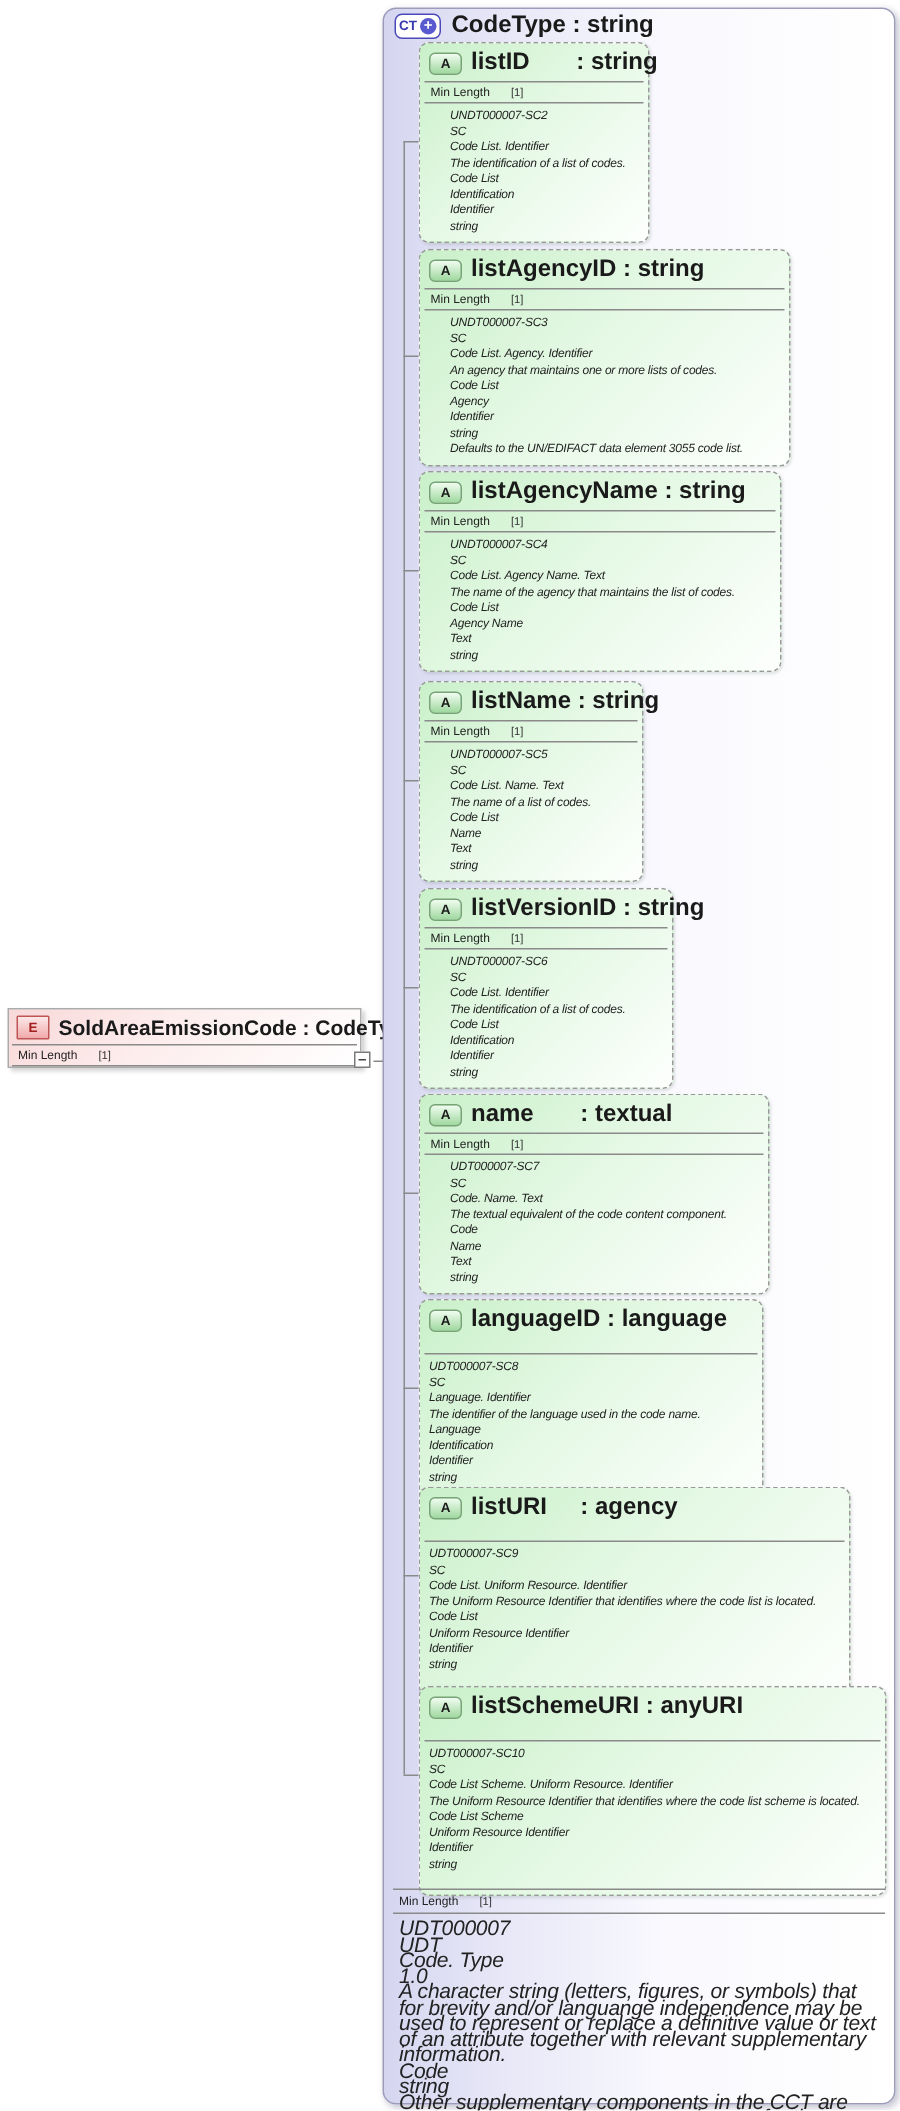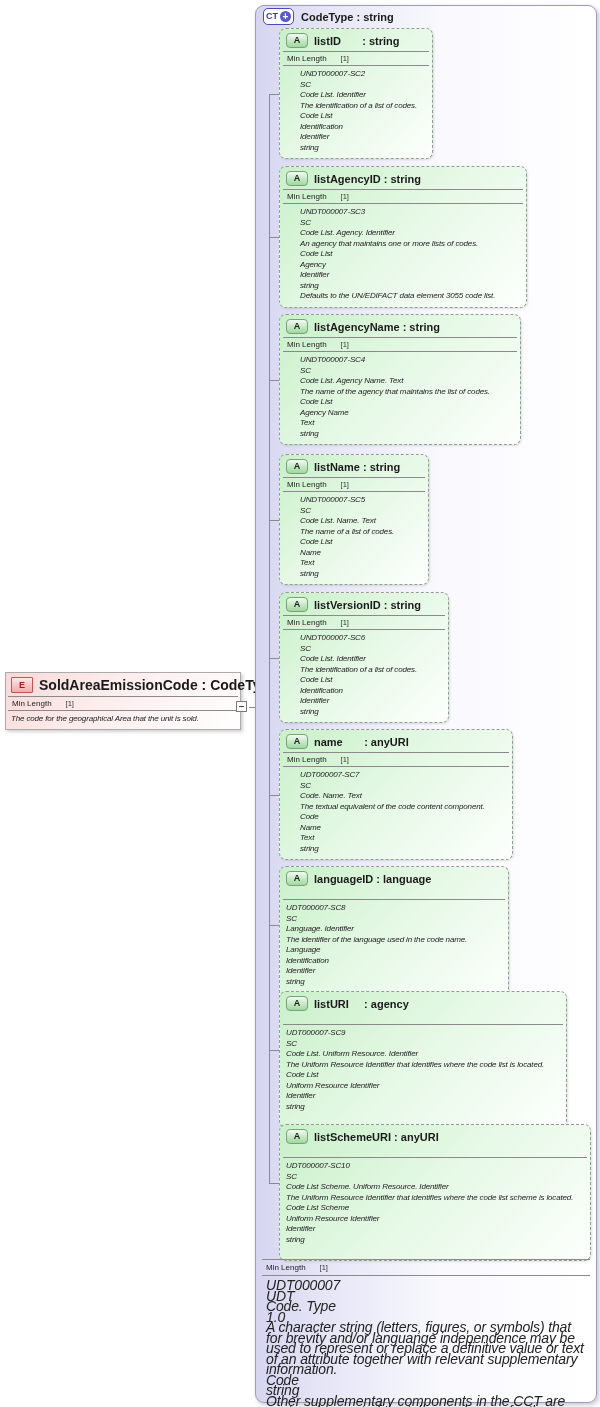--- a/index.html
+++ b/index.html
@@ -10,21 +10,21 @@
   .ct-box{position:absolute;left:255px;top:5px;width:340px;height:1396px;
           border:1px solid #9c9cba;border-radius:9px;
           background:linear-gradient(to right,#d5d5f0 0%,#e4e4f6 18%,#f9f9fe 55%,#ffffff 100%);
           box-shadow:2px 2px 5px rgba(90,90,130,.35);}
   .ct-head{position:absolute;left:7px;top:2px;display:flex;align-items:center;gap:7px;justify-content:center;}
   .icon-ct{display:inline-flex;align-items:center;gap:2px;background:#ffffff;
            border:1px solid #4a4ab8;border-radius:5px;padding:1px 2px;height:13px;}
   .ct-txt{font-size:9px;font-weight:bold;color:#3a3ab0;line-height:11px;}
   .ct-plus{display:inline-block;width:11px;height:11px;border-radius:50%;background:#5a5ad0;
            color:#fff;font-size:10px;font-weight:bold;line-height:11px;text-align:center;}
-  .node-title{font-size:11px;font-weight:bold;color:#1a1a1a;white-space:pre;}
+  .node-title{font-size:16px;font-weight:bold;color:#1a1a1a;white-space:pre;}
 
   
   .attr-box{position:absolute;border:1px dashed #999;border-radius:7px;
             background:linear-gradient(135deg,#c9f0c9 0%,#e4f8e4 45%,#fdfffd 100%);
             box-shadow:1px 1px 2px rgba(60,90,60,.15);}
   .attr-head{display:flex;align-items:center;gap:6px;padding:4px 6px 3px 6px;}
   .icon-a{flex:0 0 auto;display:inline-block;width:20px;height:13px;border:1px solid #77a377;
           border-radius:4px;background:linear-gradient(#f0fcf0,#9fd89f);
           font-size:9px;font-weight:bold;color:#1c1c1c;text-align:center;line-height:13px;}
   .facet-row{margin:0 3px;border-top:1px solid #8a8a8a;border-bottom:1px solid #8a8a8a;
@@ -72,21 +72,20 @@
 
   <div class="el-box">
     <div class="el-head">
       <span class="icon-e">E</span>
       <span class="el-title">SoldAreaEmissionCode : CodeType</span>
     </div>
     <div class="el-facet">
       <span class="facet-name">Min Length</span>
       <span class="facet-val">[1]</span>
     </div>
-    <div class="el-doc">The code for the geographical Area that the unit is sold.</div>
   </div>
 
   <div class="h-connector"></div>
   <div class="toggle"></div>
 
   <div class="ct-box">
     <div class="ct-head">
       <span class="icon-ct">
           <span class="ct-txt">CT</span>
           <span class="ct-plus">+</span>
@@ -188,21 +187,21 @@
 The identification of a list of codes.
 Code List
 Identification
 Identifier
 string</div>
     </div>
 
     <div class="attr-box" style="left:23px;top:723px;width:232px;">
       <div class="attr-head">
         <span class="icon-a">A</span>
-        <span class="node-title">name       : anyURI</span>
+        <span class="node-title">name       : textual</span>
       </div>
       <div class="facet-row">
         <span class="facet-name">Min Length</span>
         <span class="facet-val">[1]</span>
       </div>
       <div class="docs">UDT000007-SC7
 SC
 Code. Name. Text
 The textual equivalent of the code content component.
 Code

